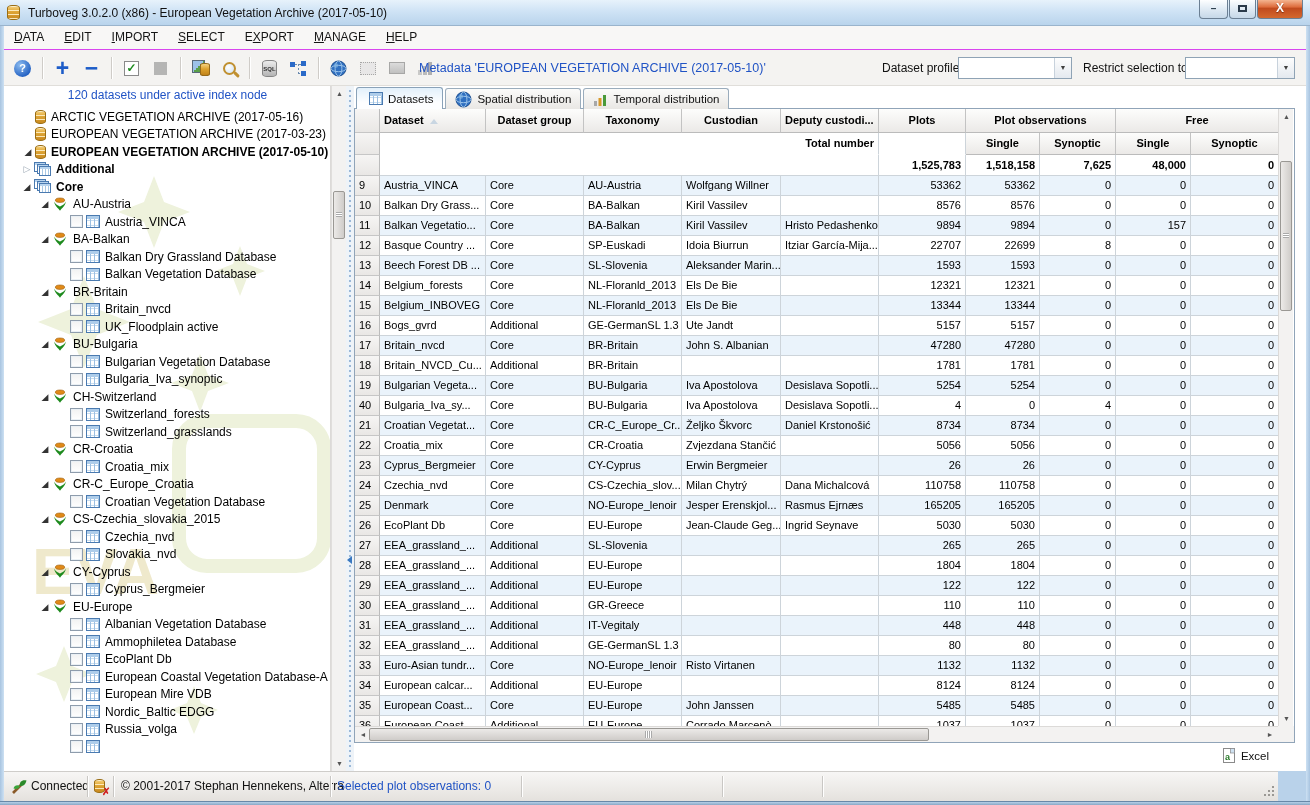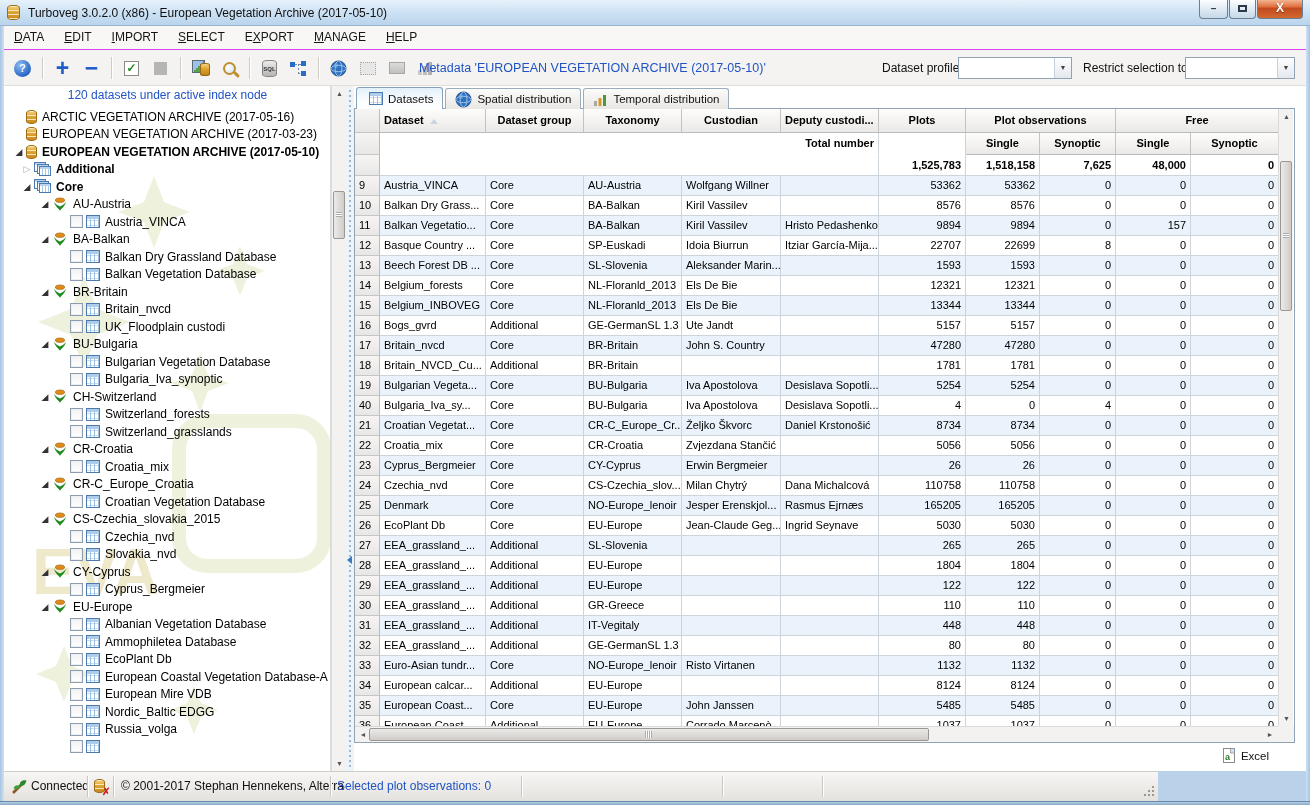--- a/index.html
+++ b/index.html
@@ -70,21 +70,21 @@
     background:linear-gradient(#fdfdfd,#e4e9ef); text-align:center; font-size:7px; line-height:20px; color:#404040; }
 
   
   #main { position:absolute; left:4px; top:86px; width:1302px; height:685px; background:#eef3f8; }
 
   
   #tree-panel { position:absolute; left:0; top:0; width:327px; height:685px; background:#fff; border-right:1px solid #dcdad8; overflow:hidden; }
   #tree-header { position:absolute; left:0; top:2px; width:327px; text-align:center; color:#2053c5; font-size:12px; }
   #tree-items { position:absolute; left:0; top:22px; width:327px; }
   .tree-row { height:17.5px; display:flex; align-items:center; white-space:nowrap; font-size:12px; position:relative; }
-  .d0 { padding-left:8px; } .d1 { padding-left:16px; } .d2 { padding-left:34px; } .d3 { padding-left:52px; }
+  .d0 { padding-left:17px; } .d1 { padding-left:16px; } .d2 { padding-left:34px; } .d3 { padding-left:52px; }
   .arr { width:14px; flex:none; font-size:9px; color:#333; text-align:center; }
   .arr.col { color:#9aa6b2; }
   .tlabel { margin-left:5px; } .tlabel.b { font-weight:bold; }
   .ic-db { width:11px; height:14px; flex:none; border-radius:5px/3px; border:1px solid #9a6d14;
     background:linear-gradient(#f8d480,#e0a838 40%,#c8881e);
     background-image:repeating-linear-gradient(to bottom,rgba(255,240,200,.9) 0 1px,transparent 1px 4px),linear-gradient(#f8d480,#e0a838 40%,#c8881e); }
   .ic-tables { width:17px; height:15px; position:relative; flex:none; }
   .ic-tables i { position:absolute; width:12px; height:10px; background-color:#fff; border:1px solid #4a7ab0;
     background-image:linear-gradient(#b8d4ee 0 2px,transparent 2px),repeating-linear-gradient(to right,transparent 0 2px,#a8c8e4 2px 3px); }
   .ic-tables i:nth-child(1){ left:0; top:0; } .ic-tables i:nth-child(2){ left:3px; top:2px; } .ic-tables i:nth-child(3){ left:5px; top:4px; }
@@ -137,21 +137,21 @@
   .hsb-arrow { position:absolute; top:0; width:16px; height:16px; text-align:center; font-size:7px; color:#555; line-height:16px; }
   #hsb-thumb { position:absolute; left:14px; top:1px; width:560px; height:13px;
     background:linear-gradient(#eceae8,#cfccc9); border:1px solid #9a9894; border-radius:2px; }
   #hsb-thumb::after { content:""; position:absolute; top:2px; bottom:2px; left:50%; width:7px; margin-left:-4px;
     background:repeating-linear-gradient(to right,#aaa 0 1px,#fff 1px 2px); }
 
   #excel-row { position:absolute; left:0; top:657px; width:941px; height:28px; background:#fff; }
   #excel-btn { position:absolute; right:26px; top:4px; display:flex; align-items:center; gap:4px; font-size:11.5px; color:#111; }
 
   
-  #statusbar { position:absolute; left:4px; top:771px; width:1154px; height:30px;
+  #statusbar { position:absolute; left:4px; top:771px; width:1274px; height:30px;
     background:linear-gradient(#f7f6f5,#eceae7 60%,#e4e1dd); border-top:1px solid #cfcdca; }
   .sdiv { position:absolute; top:4px; bottom:4px; width:1px; background:#c9c7c4; box-shadow:1px 0 0 #fff; }
   .sb-text { position:absolute; top:0; line-height:29px; font-size:12px; color:#111; white-space:nowrap; }
   .sb-blue { color:#2053c5; }
   #grip { position:absolute; right:3px; bottom:4px; width:12px; height:12px;
     background:
      radial-gradient(circle at 2px 2px,#9a9894 1.2px,transparent 1.3px) 8px 8px/4px 4px no-repeat,
      radial-gradient(circle at 2px 2px,#9a9894 1.2px,transparent 1.3px) 8px 4px/4px 4px no-repeat,
      radial-gradient(circle at 2px 2px,#9a9894 1.2px,transparent 1.3px) 4px 8px/4px 4px no-repeat,
      radial-gradient(circle at 2px 2px,#9a9894 1.2px,transparent 1.3px) 8px 0px/4px 4px no-repeat,
@@ -336,21 +336,21 @@
         <div class="tree-row d3">
           <span class="arr"></span>
           <span class="ic-checkbox"></span>
           <span class="ic-table"></span>
           <span class="tlabel">Britain_nvcd</span>
         </div>
         <div class="tree-row d3">
           <span class="arr"></span>
           <span class="ic-checkbox"></span>
           <span class="ic-table"></span>
-          <span class="tlabel">UK_Floodplain custodi</span>
+          <span class="tlabel">UK_Floodplain active</span>
         </div>
         <div class="tree-row d2">
           <span class="arr">◢</span>
           <svg class="ic-thistle" width="16" height="15" viewBox="0 0 16 15">
             <ellipse cx="8" cy="3.2" rx="4.6" ry="2.2" fill="#e08a18" stroke="#9c5c0a" stroke-width="0.6"></ellipse>
             <path d="M2 4.5 C3.2 9.5 6.2 11 8 13.8 C9.8 11 12.8 9.5 14 4.5 C11.8 8.5 9.6 8.2 8 9.6 C6.4 8.2 4.2 8.5 2 4.5 Z" fill="#1d8a1d"></path>
           </svg>
           <span class="tlabel">BU-Bulgaria</span>
         </div>
         <div class="tree-row d3">
@@ -678,21 +678,21 @@
             <span class="c n">5157</span>
             <span class="c n">0</span>
             <span class="c n">0</span>
             <span class="c n">0</span>
           </div>
           <div class="grow">
             <span class="c rn">17</span>
             <span class="c ta">Britain_nvcd</span>
             <span class="c ta">Core</span>
             <span class="c ta">BR-Britain</span>
-            <span class="c ta">John S. Country</span>
+            <span class="c ta">John S. Albanian</span>
             <span class="c ta"></span>
             <span class="c n ta">47280</span>
             <span class="c n ta">47280</span>
             <span class="c n ta">0</span>
             <span class="c n ta">0</span>
             <span class="c n ta">0</span>
           </div>
           <div class="grow">
             <span class="c rn">18</span>
             <span class="c">Britain_NVCD_Cu...</span>

